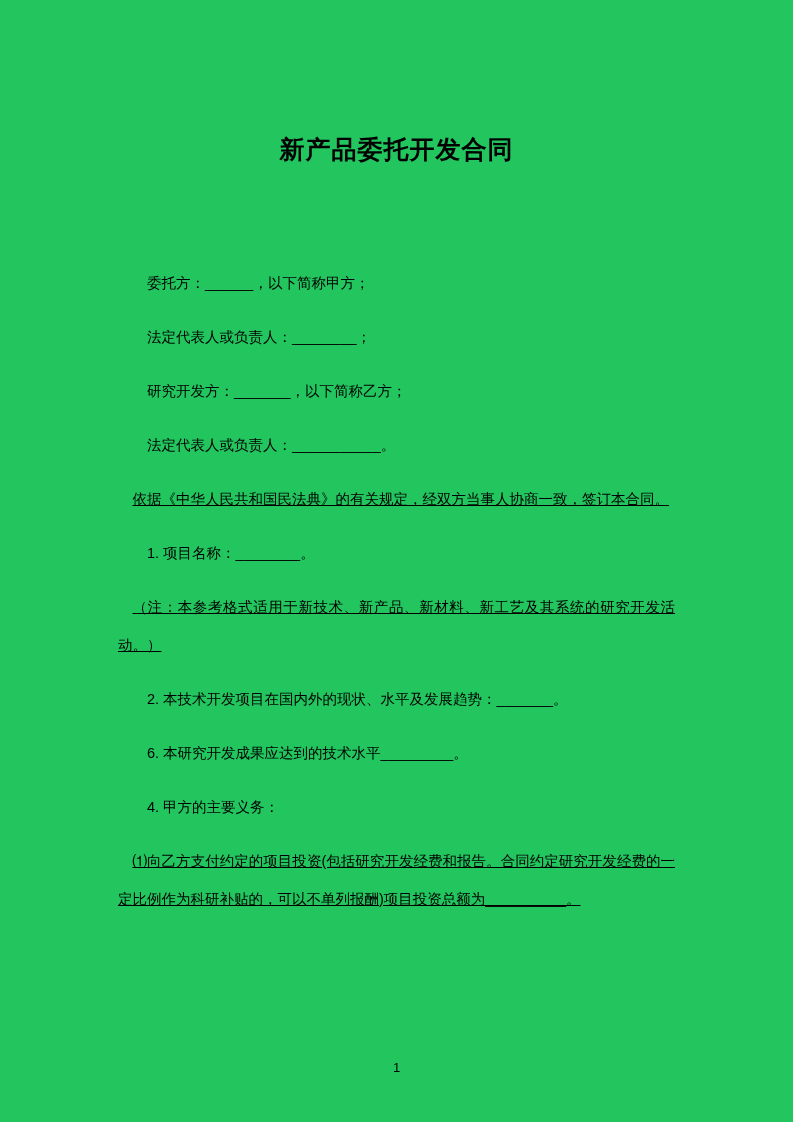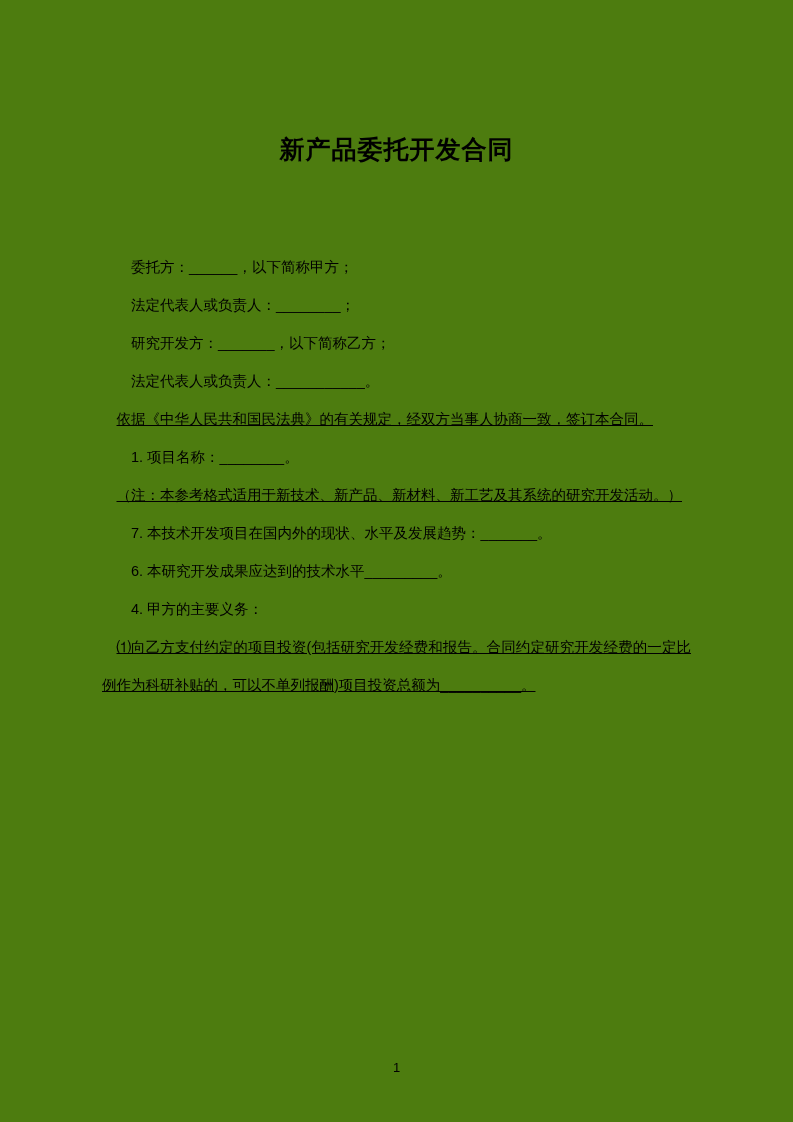--- a/index.html
+++ b/index.html
@@ -14,40 +14,40 @@
     color: #000000;
     position: relative;
     overflow: hidden;
   }
   .page {
     width: 793px;
     height: 1122px;
     box-sizing: border-box;
     padding: 0;
     position: relative;
-    background: #4d7c0f;
+    background: #22c55e;
   }
   .doc-title {
     text-align: center;
     font-size: 25px;
     font-weight: bold;
     letter-spacing: 1px;
     margin: 0;
     padding-top: 132px;
     line-height: 1.4;
   }
   .body-block {
     margin: 0 auto;
     padding-top: 82px;
     width: 589px;
   }
   p.para {
     font-size: 14.5px;
     line-height: 2.62;
-    margin: 0;
+    margin: 16px;
     text-align: justify;
     text-justify: inter-ideograph;
     word-break: break-all;
   }
   p.indent2 {
     text-indent: 2em;
   }
   p.indent1 {
     text-indent: 1em;
     text-decoration: underline;
@@ -70,21 +70,21 @@
   <h1 class="doc-title">新产品委托开发合同</h1>
 
   <div class="body-block">
     <p class="para indent2">委托方：______，以下简称甲方；</p>
     <p class="para indent2">法定代表人或负责人：________；</p>
     <p class="para indent2">研究开发方：_______，以下简称乙方；</p>
     <p class="para indent2">法定代表人或负责人：___________。</p>
     <p class="para indent1">依据《中华人民共和国民法典》的有关规定，经双方当事人协商一致，签订本合同。</p>
     <p class="para indent2">1. 项目名称：________。</p>
     <p class="para indent1">（注：本参考格式适用于新技术、新产品、新材料、新工艺及其系统的研究开发活动。）</p>
-    <p class="para indent2">7. 本技术开发项目在国内外的现状、水平及发展趋势：_______。</p>
+    <p class="para indent2">2. 本技术开发项目在国内外的现状、水平及发展趋势：_______。</p>
     <p class="para indent2">6. 本研究开发成果应达到的技术水平_________。</p>
     <p class="para indent2">4. 甲方的主要义务：</p>
     <p class="para indent1">⑴向乙方支付约定的项目投资(包括研究开发经费和报告。合同约定研究开发经费的一定比例作为科研补贴的，可以不单列报酬)项目投资总额为__________。</p>
   </div>
 
   <div class="page-number">1</div>
 
 </div>
 
 </body></html>

